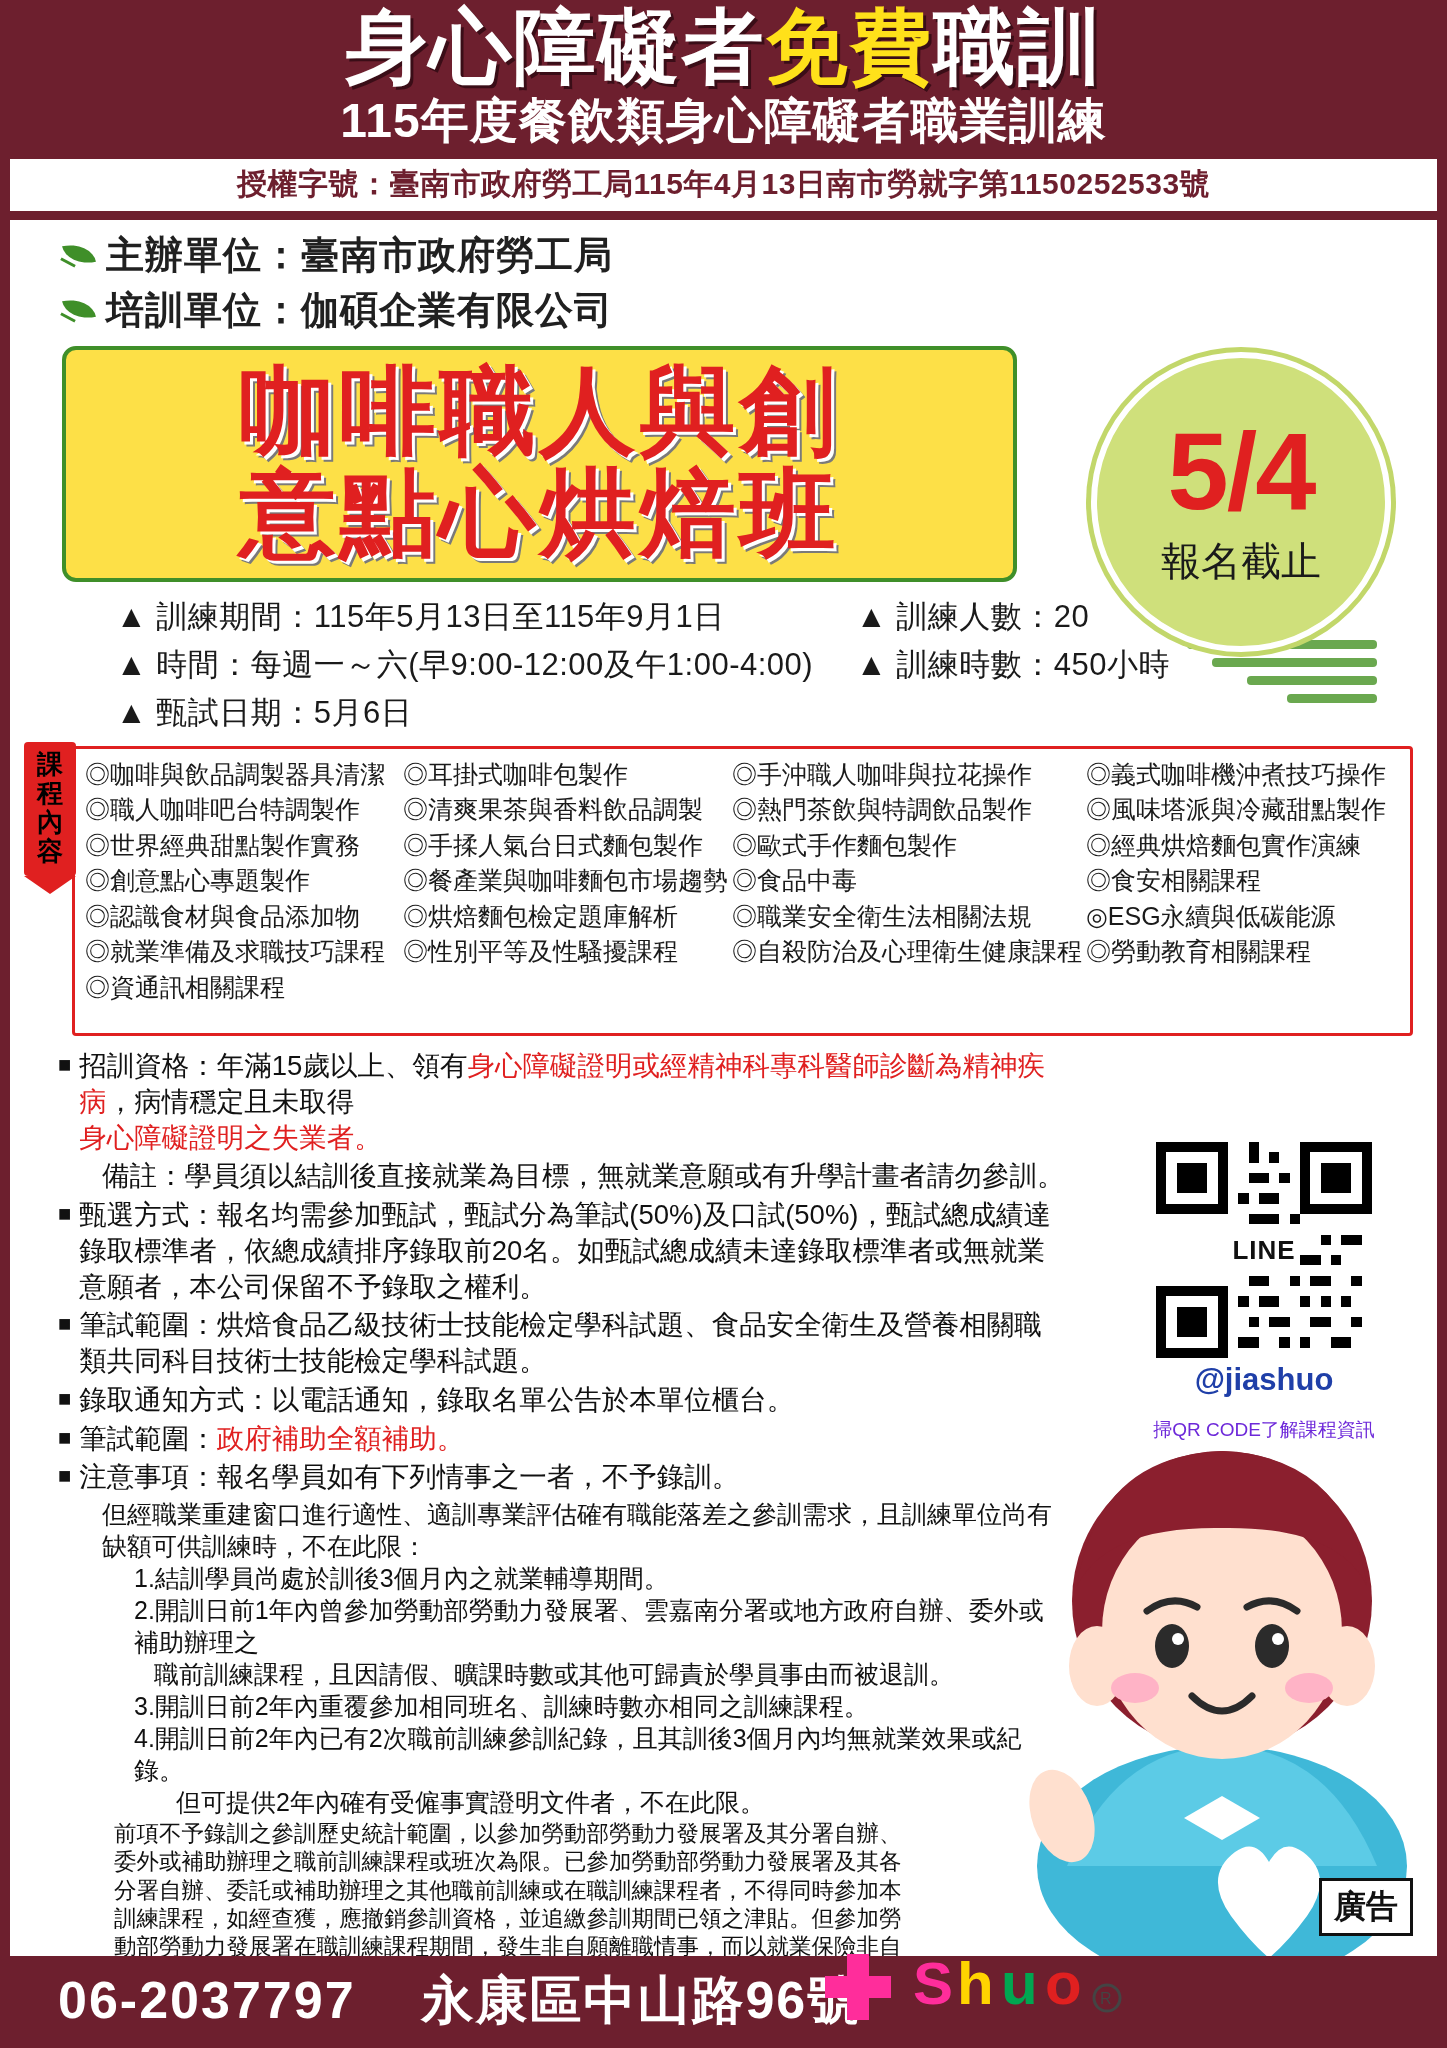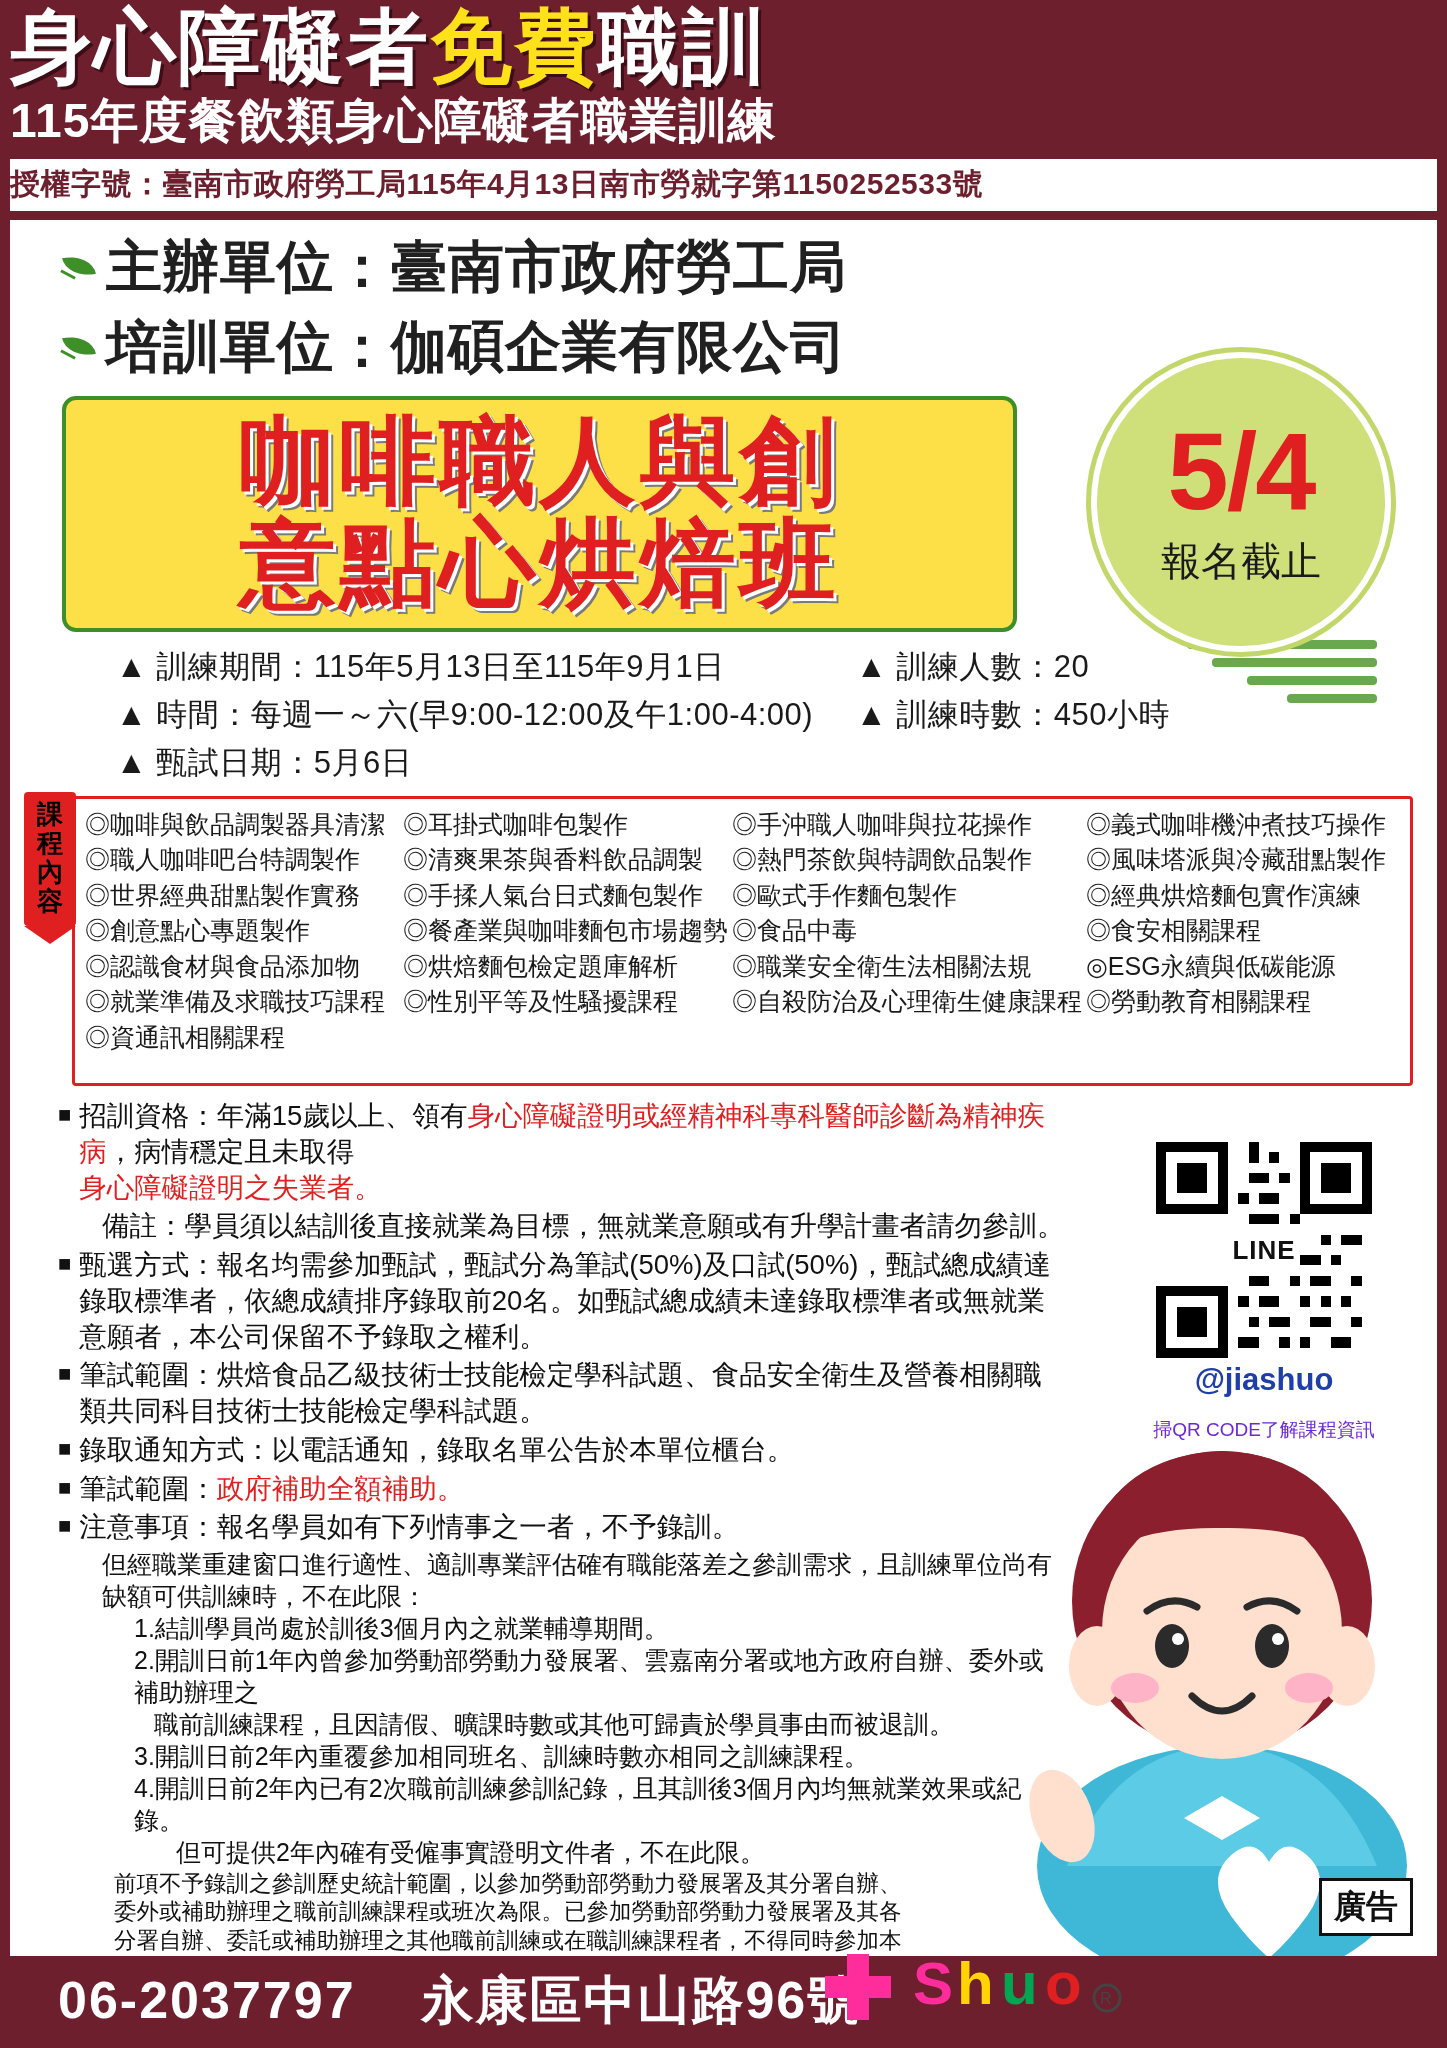--- a/index.html
+++ b/index.html
@@ -16,20 +16,21 @@
     position:relative;
     background:#ffffff;
     border:10px solid #6d1f2e;
     border-top:0; border-bottom:0;
   }
 
   
   .hdr {
     background:#6d1f2e;
     padding:4px 0 6px 0;
+    text-align:center;
   }
   .hdr-title {
     font-size:82px; font-weight:bold; color:#ffffff;
     letter-spacing:2px; line-height:1.06;
     text-shadow:3px 3px 0 #3a0d17;
     white-space:nowrap;
   }
   .hdr-title .hl { color:#ffe11a; }
   .hdr-sub {
     font-size:48px; font-weight:bold; color:#ffffff;
@@ -53,21 +54,21 @@
   .leaf:before {
     content:""; position:absolute; left:6px; top:4px;
     width:30px; height:22px; background:#3f8f29;
     border-radius:0 100% 0 100%;
     transform:rotate(-12deg);
   }
   .leaf:after {
     content:""; position:absolute; left:2px; top:22px;
     width:16px; height:3px; background:#3f8f29; transform:rotate(28deg);
   }
-  .org-text { font-size:56px; font-weight:bold; color:#202020; letter-spacing:1px; }
+  .org-text { font-size:38px; font-weight:bold; color:#202020; letter-spacing:1px; }
 
   
   .stamp {
     position:absolute; right:46px; top:352px;
     width:300px; height:300px; border-radius:50%;
     background:#cfe07b; border:6px solid #ffffff;
     box-shadow:0 0 0 5px #c2d76a;
     display:flex; flex-direction:column;
     align-items:center; justify-content:center;
     z-index:6;

